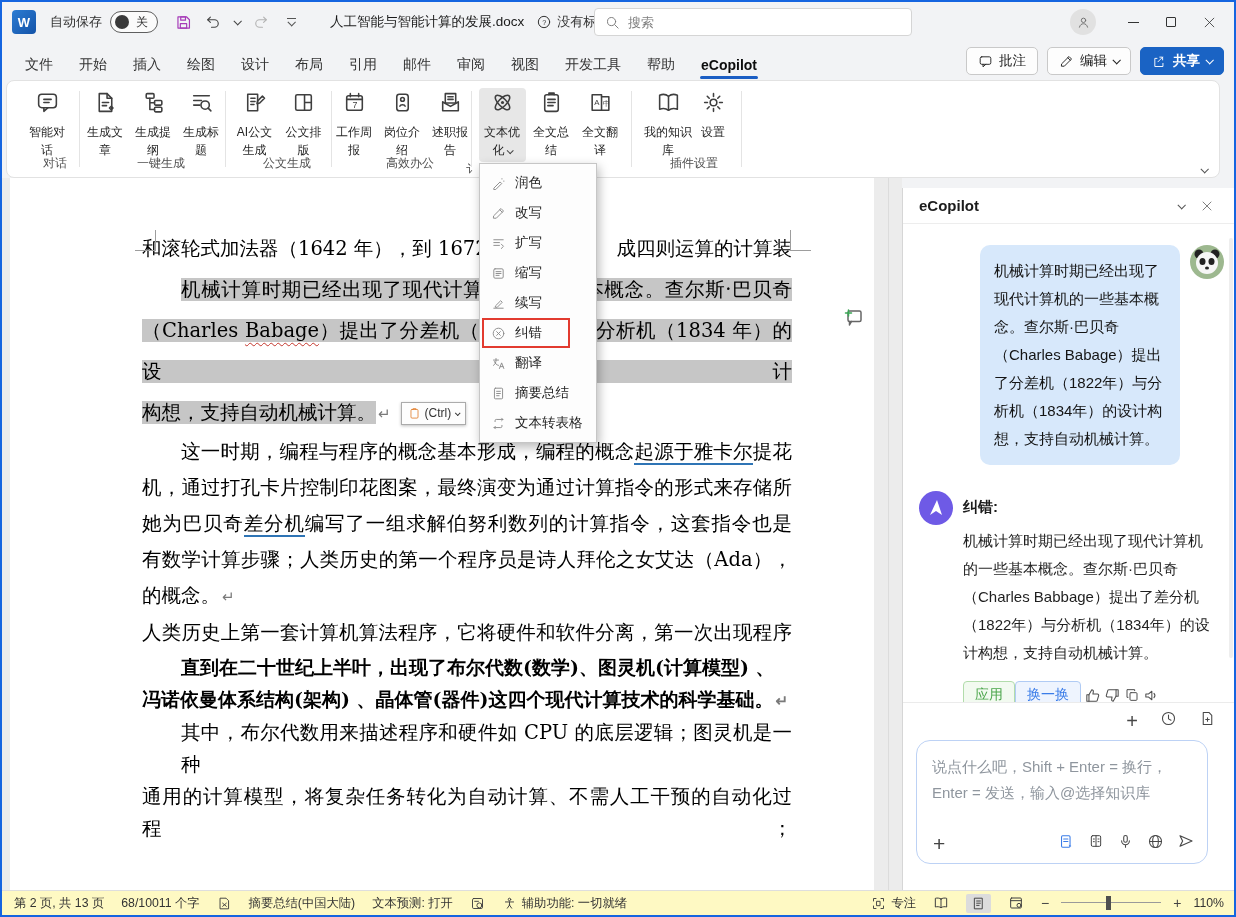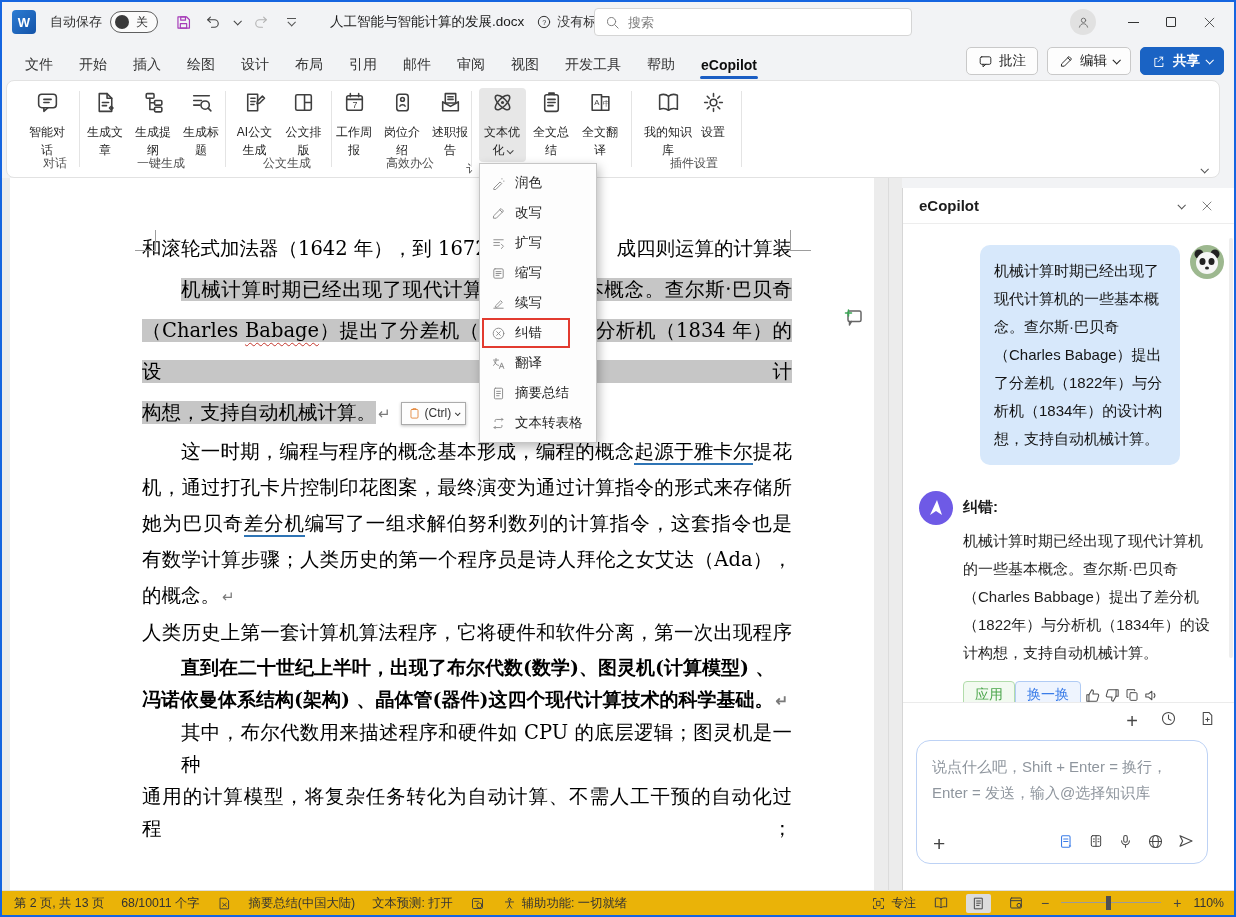--- a/index.html
+++ b/index.html
@@ -105,21 +105,21 @@
   .cp-tools{position:absolute;right:20px;top:522px;display:flex;gap:22px;color:#474747;align-items:center}
   .cp-inputbox{position:absolute;left:13px;top:552px;width:292px;height:124px;border:1.5px solid #bdd2f5;border-radius:14px;background:#fff}
   .cp-inputbox textarea{width:100%;height:76px;border:none;outline:none;resize:none;background:transparent;padding:13px 15px 0 15px;font-family:"Liberation Sans",sans-serif;font-size:15px;line-height:26px;color:#222}
   .cp-inputbox textarea::placeholder{color:#8f969e}
   .inbox-plus{position:absolute;left:16px;bottom:9px;font-size:21px;color:#444;line-height:20px}
   .inbox-icons{position:absolute;right:12px;bottom:9px;display:flex;gap:13px;align-items:center;color:#474747}
   .blueic{color:#3a7ce8}
   .cp-scroll{position:absolute;right:3px;top:50px;width:4px;height:420px;background:#eeeeee;border-radius:2px}
 
   
-  .statusbar{position:absolute;left:0;bottom:0;width:100%;height:25px;background:#eab308;border-top:1px solid #dedede;display:flex;align-items:center;justify-content:space-between;font-size:12.3px;color:#333}
+  .statusbar{position:absolute;left:0;bottom:0;width:100%;height:25px;background:#fef9c3;border-top:1px solid #dedede;display:flex;align-items:center;justify-content:space-between;font-size:12.3px;color:#333}
   .sb-left{display:flex;align-items:center;gap:17px;margin-left:12px}
   .sb-right{display:flex;align-items:center;gap:12px;margin-right:10px}
   .sb-item{display:flex;align-items:center;gap:5px;white-space:nowrap}
   .sb-ic{display:flex;color:#3f3f3f}
   .viewbtn{display:flex;padding:2px 5px;border-radius:2px;color:#3f3f3f}
   .viewbtn.active{background:#dcdcdc}
   .zoomtrack{position:relative;width:100px;height:14px}
   .zoomtrack .line{position:absolute;left:0;right:0;top:6px;border-top:1.6px solid #9a9a9a}
   .zoomtrack .thumb{position:absolute;left:45%;top:0;width:5px;height:14px;background:#4f4f4f}
   .zchar{font-size:14px;color:#444}

